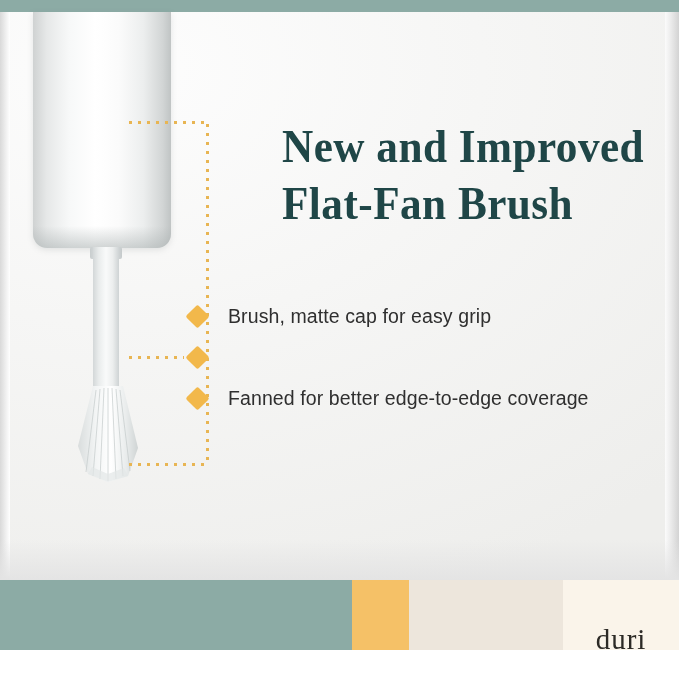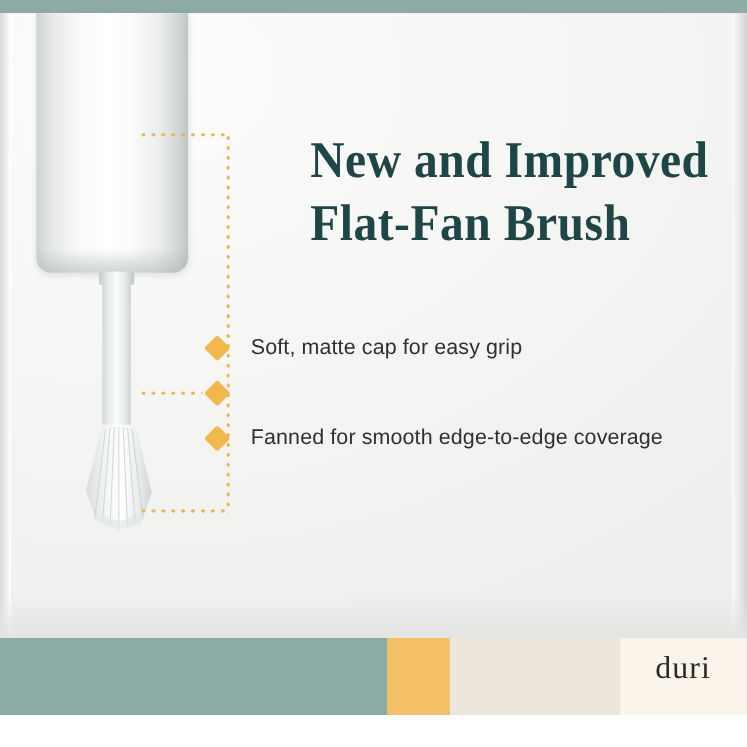--- a/index.html
+++ b/index.html
@@ -57,21 +57,21 @@
     position: absolute;
     left: 563px;
     top: 580px;
     width: 116px;
     height: 70px;
     background: #faf4ea;
   }
   .logo {
     position: absolute;
     left: 563px;
-    top: 580px;
+    top: 612px;
     width: 116px;
     height: 54px;
     display: flex;
     align-items: center;
     justify-content: center;
     font-family: "Liberation Serif", serif;
     font-size: 29px;
     letter-spacing: 1px;
     color: #2c2a26;
   }
@@ -279,28 +279,28 @@
   <div class="dots dot-h" style="left:126px; top:356px; width:58px;"></div>
 
   <div class="headline">
     <span>New and Improved</span>
     <span class="line2">Flat-Fan Brush</span>
   </div>
 
   <div class="bullets">
     <div class="bullet">
       <span class="diamond"></span>
-      <span class="bullet-text">Soft, matte cap for easy grip</span>
+      <span class="bullet-text">Brush, matte cap for easy grip</span>
     </div>
     <div class="bullet">
       <span class="diamond"></span>
     </div>
     <div class="bullet">
       <span class="diamond"></span>
-      <span class="bullet-text">Fanned for smooth edge-to-edge coverage</span>
+      <span class="bullet-text">Fanned for better edge-to-edge coverage</span>
     </div>
   </div>
 
   <div class="band-bottom"></div>
   <div class="band-bottom-yellow"></div>
   <div class="band-bottom-cream"></div>
   <div class="band-bottom-lightcream"></div>
   <div class="logo">duri</div>
   <div class="band-footer"></div>
 

